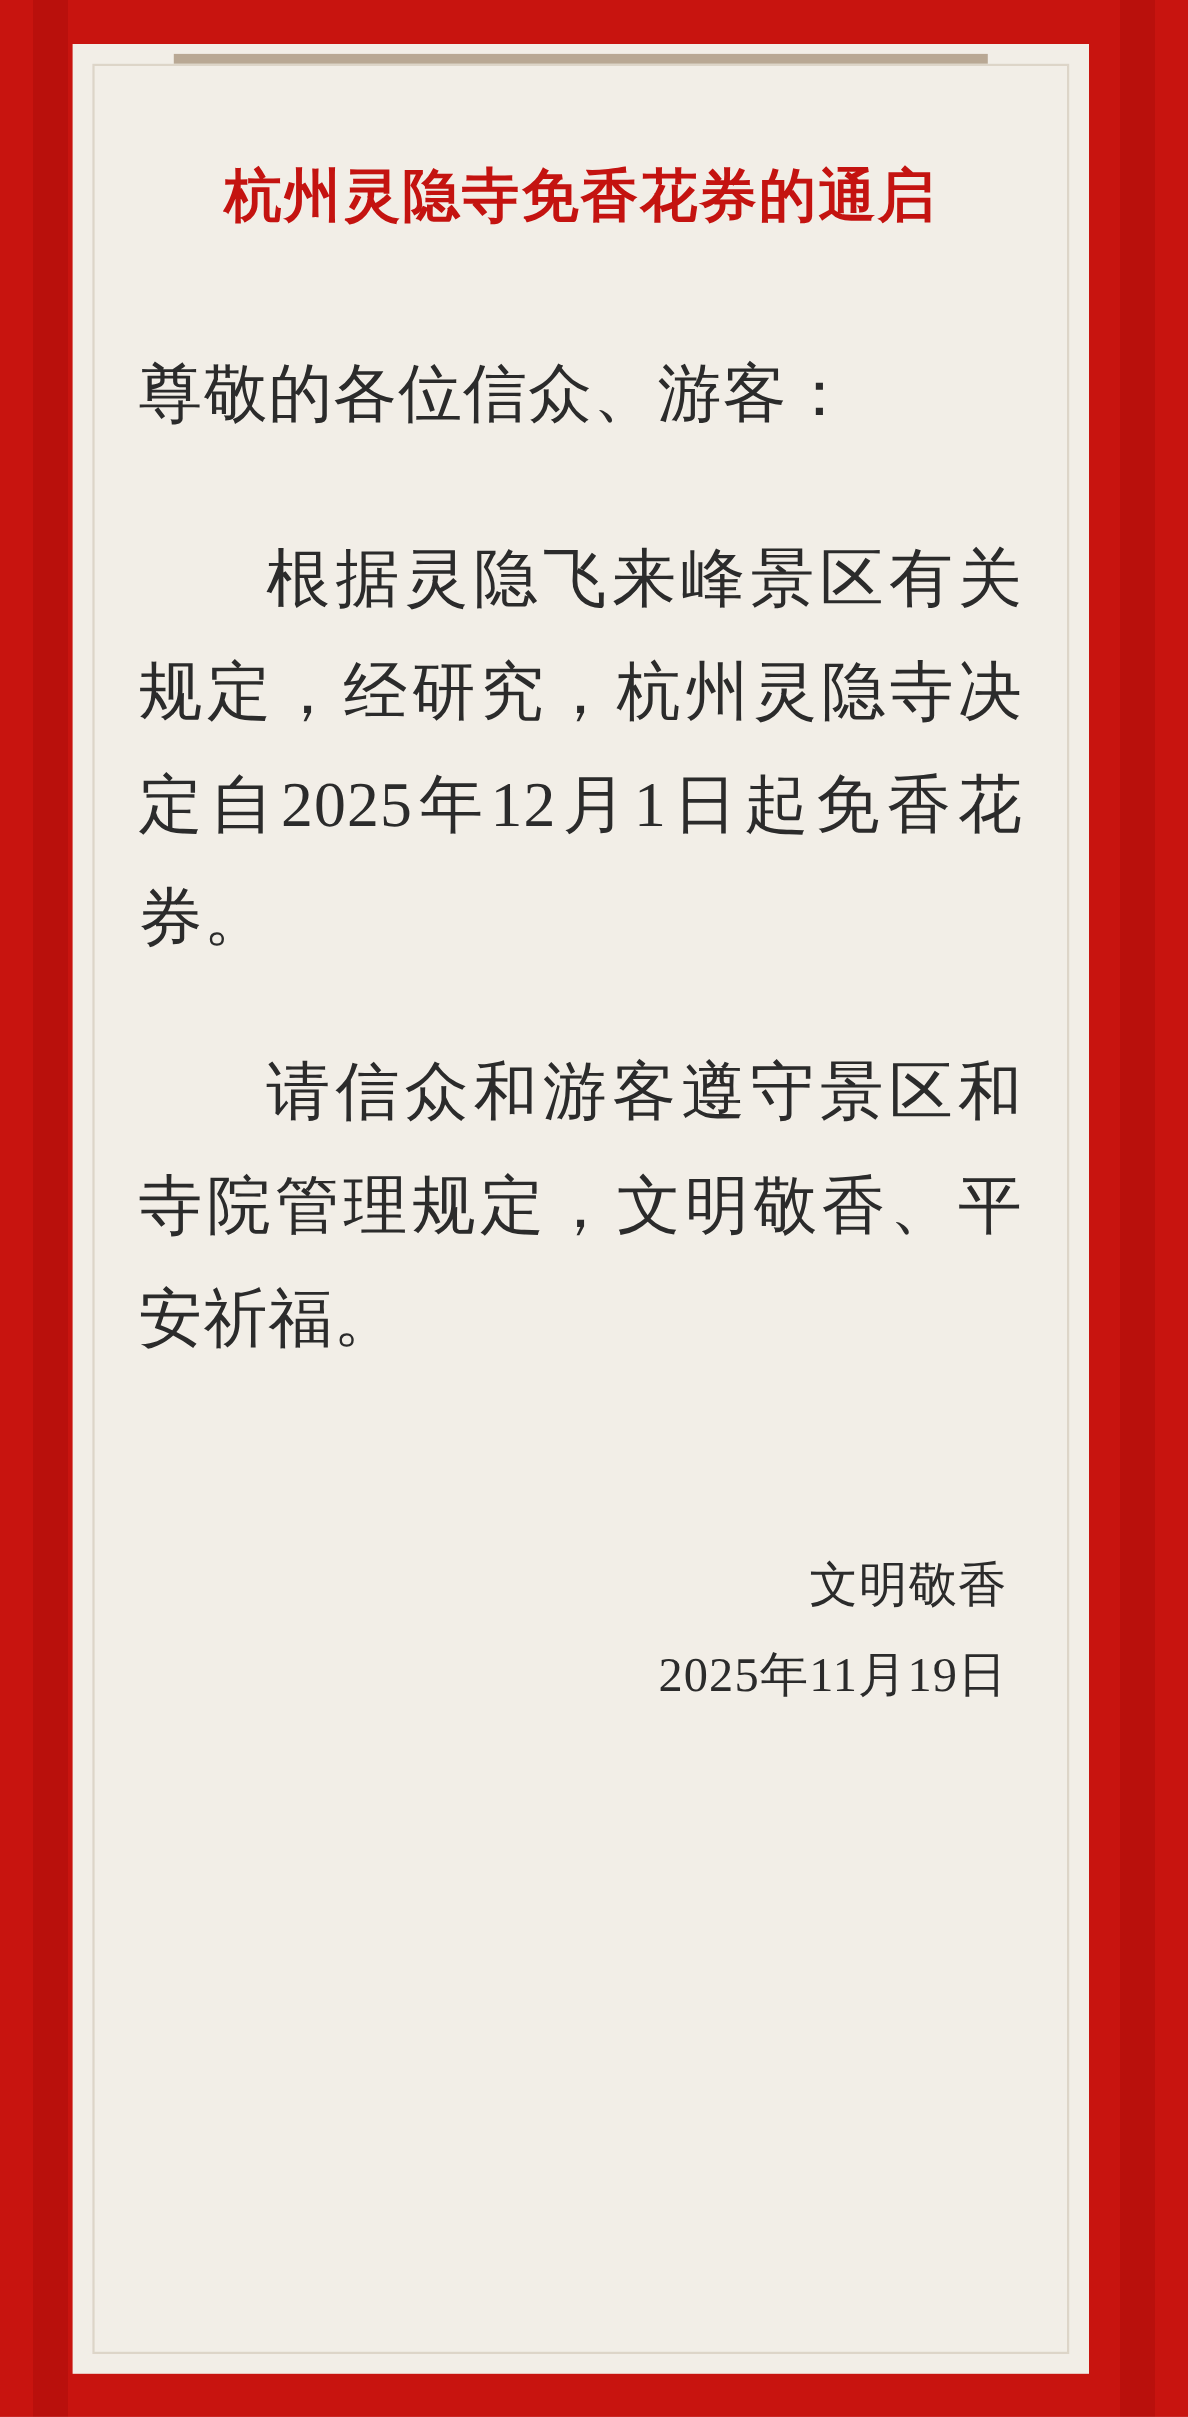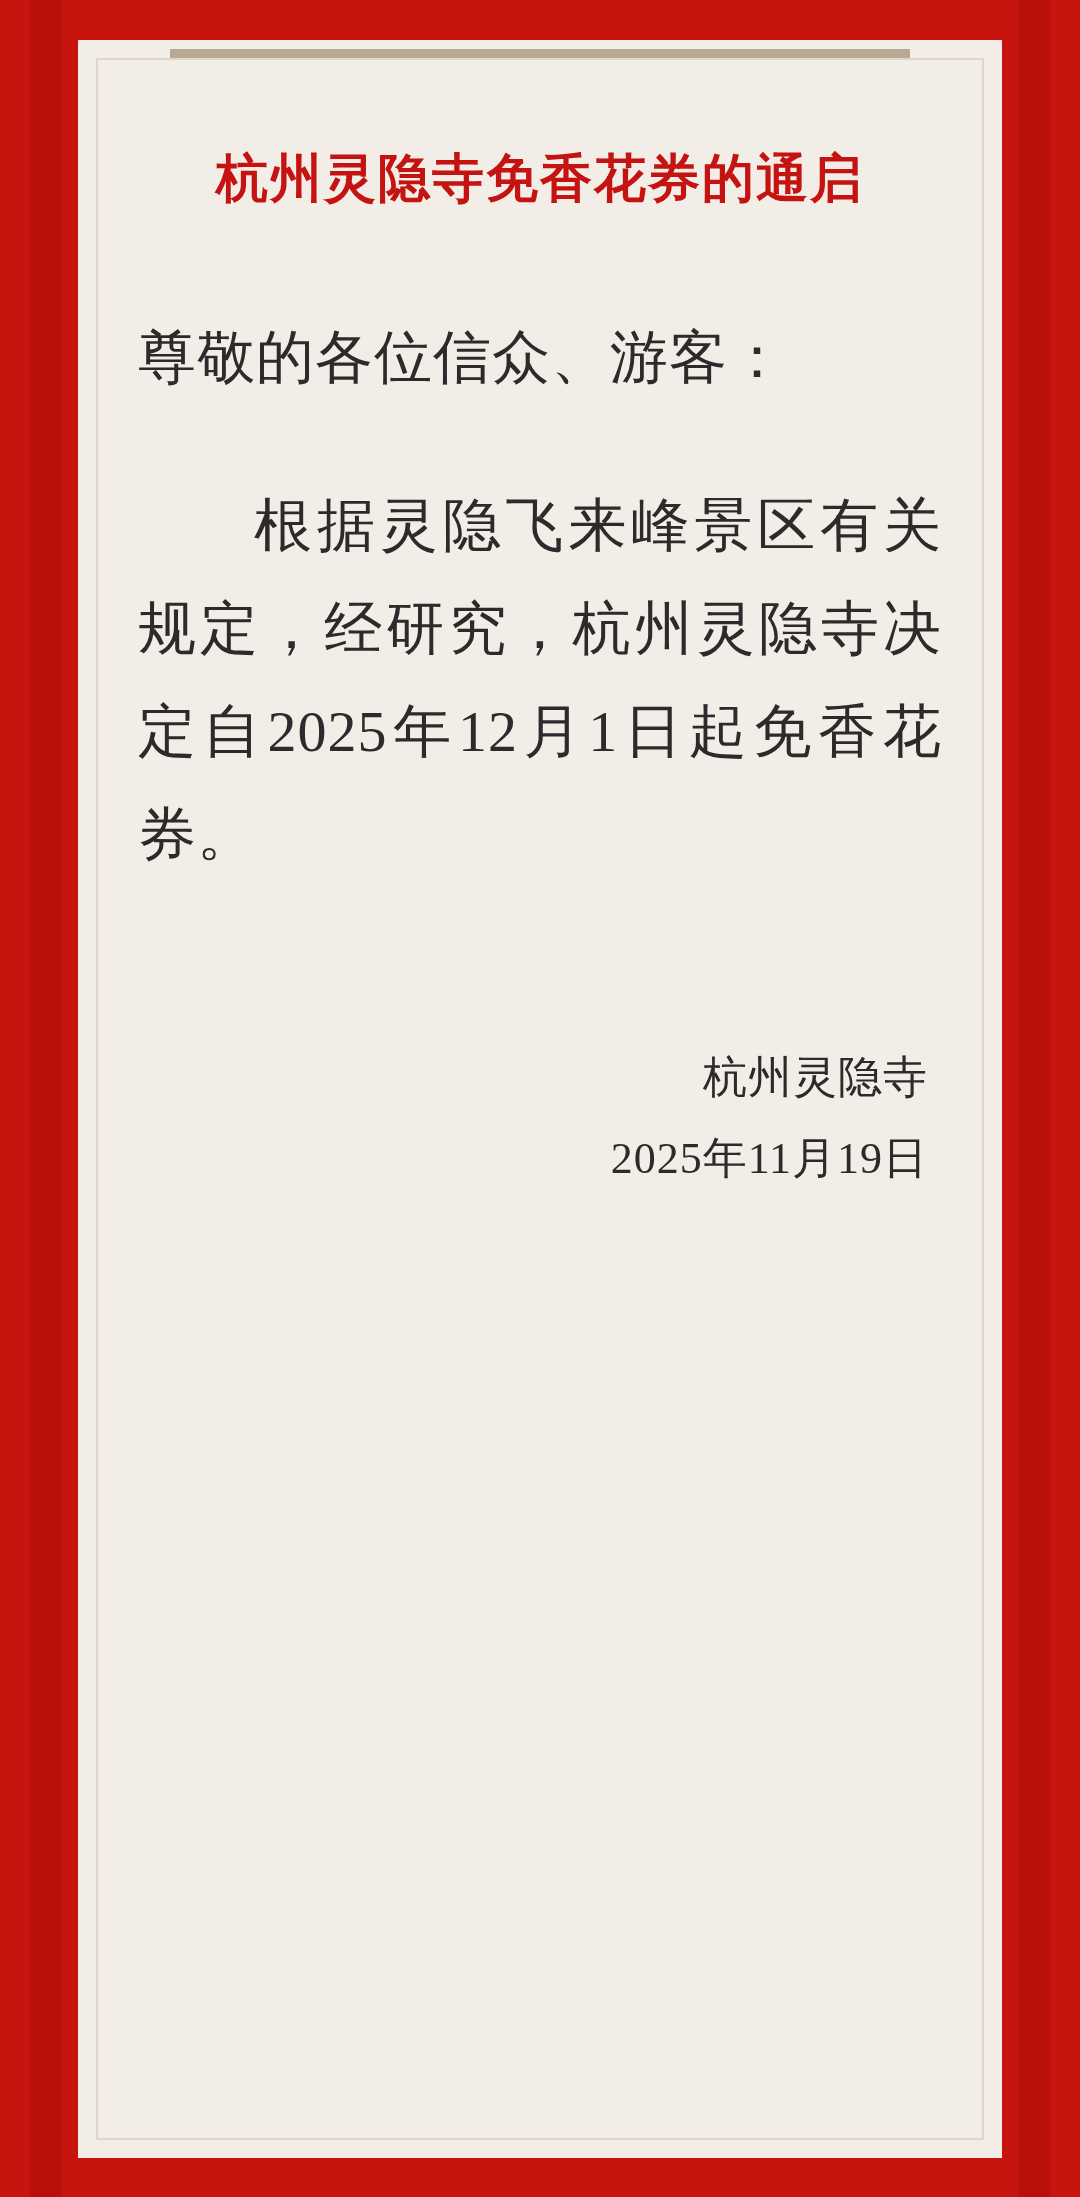--- a/index.html
+++ b/index.html
@@ -24,21 +24,21 @@
         #b9100c 30px, #b9100c 62px,
         #c8140f 62px, #c8140f 1018px,
         #b9100c 1018px, #b9100c 1050px,
         #c8140f 1050px, #c8140f 1080px);
     box-sizing: border-box;
   }
 
   
   .card {
     position: absolute;
-    left: 78px;
+    left: 66px;
     top: 40px;
     width: 924px;
     height: 2118px;
     background: #f2eee7;
     box-sizing: border-box;
     padding: 0;
   }
   .card-border {
     position: absolute;
     left: 18px;
@@ -122,21 +122,22 @@
   <div class="card">
     <div class="top-rule"></div>
     <div class="card-border"></div>
 
     <div class="content">
       <h1 class="title">杭州灵隐寺免香花券的通启</h1>
 
       <div class="body-text">
         <p class="para salutation">尊敬的各位信众、游客：</p>
         <p class="para indent">根据灵隐飞来峰景区有关规定，经研究，杭州灵隐寺决定自2025年12月1日起免香花券。</p>
+        <p class="para indent">请信众和游客遵守景区和寺院管理规定，文明敬香、平安祈福。</p>
       </div>
 
       <div class="signature">
-        <div>杭州灵隐寺</div>
+        <div>文明敬香</div>
         <div>2025年11月19日</div>
       </div>
     </div>
   </div>
 </div>
 
 </body></html>

